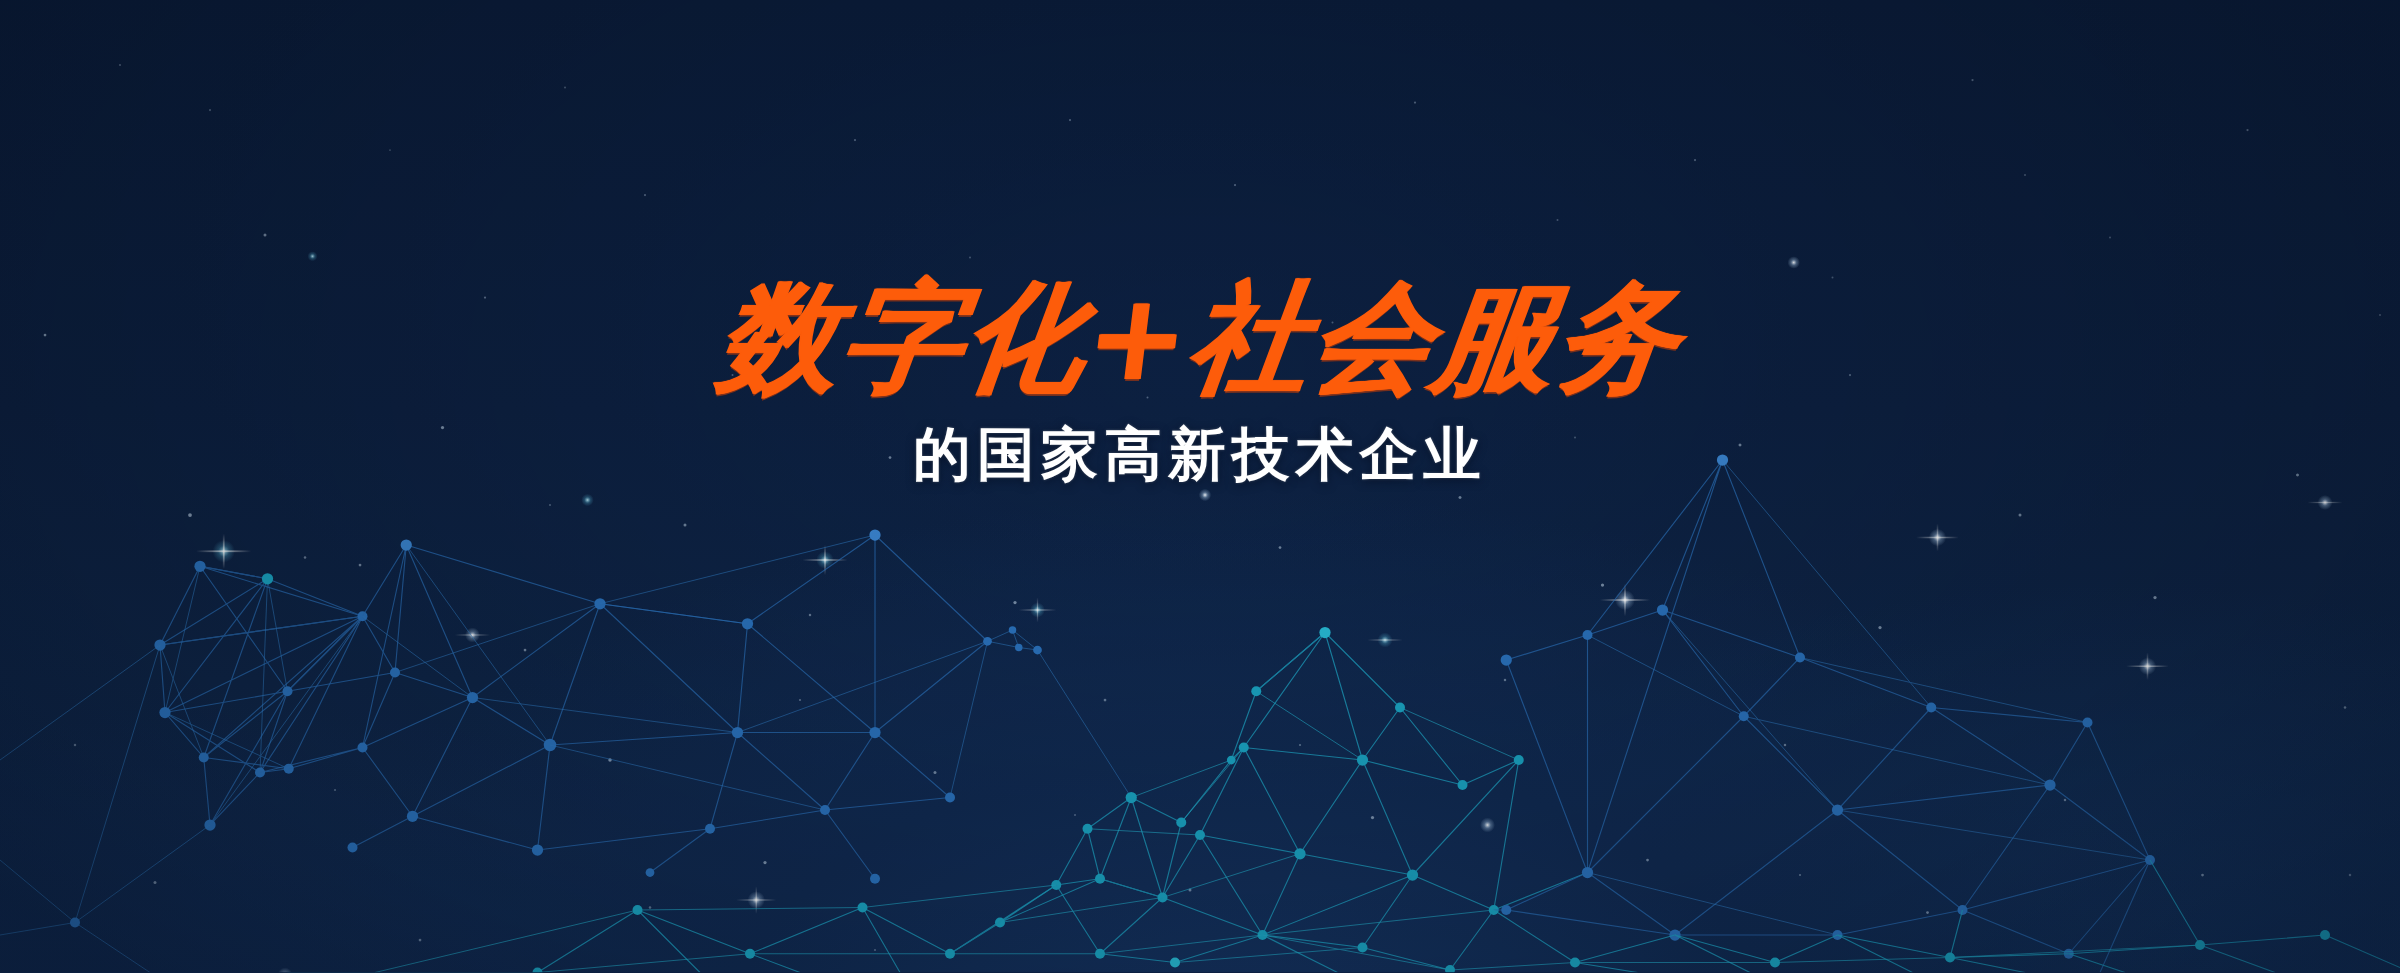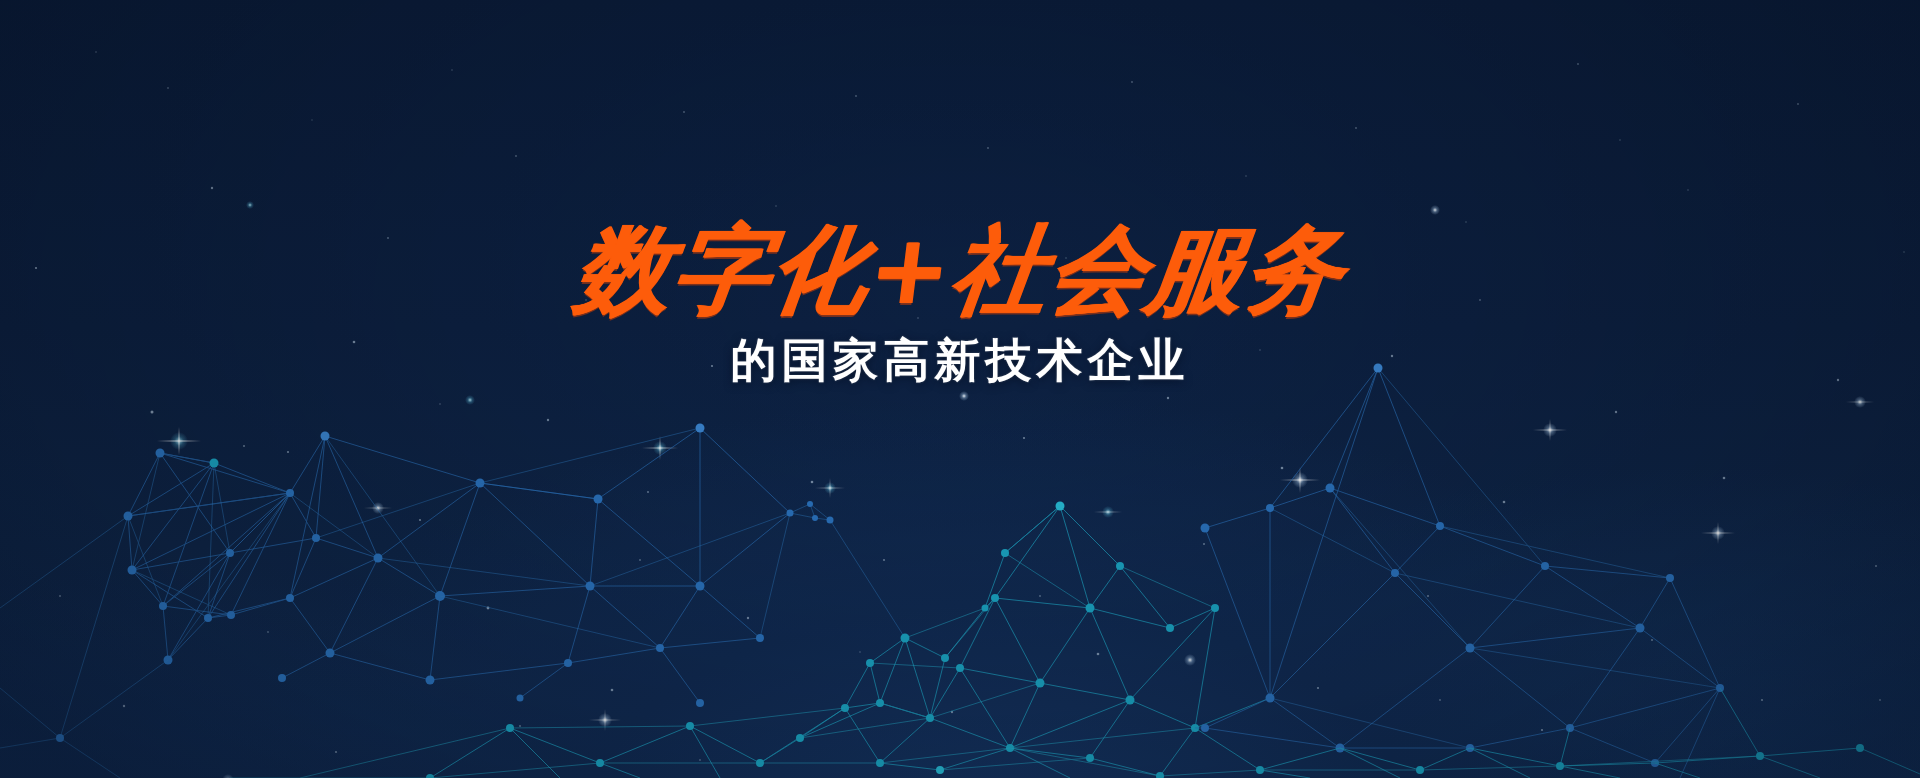--- a/index.html
+++ b/index.html
@@ -67,21 +67,21 @@
        1px 0 0 #fd5c0a,
       -1px 0 0 #fd5c0a,
        0 2px 0 rgba(200,60,6,0.55);
     transform:skewX(-7deg);
     transform-origin:center center;
   }
   .subline {
     position:absolute;
     top:338px; left:0; width:1920px;
     text-align:center;
-    font-family:Liberation Mono, monospace;
+    font-family:Liberation Serif, serif;
     font-size:46px;
     line-height:1.15;
     font-weight:700;
     letter-spacing:5px;
     color:#ffffff;
     white-space:nowrap;
     text-shadow:0 2px 8px rgba(4,14,34,0.75), 0 0 2px rgba(255,255,255,0.35);
   }
 </style>
 </head>

